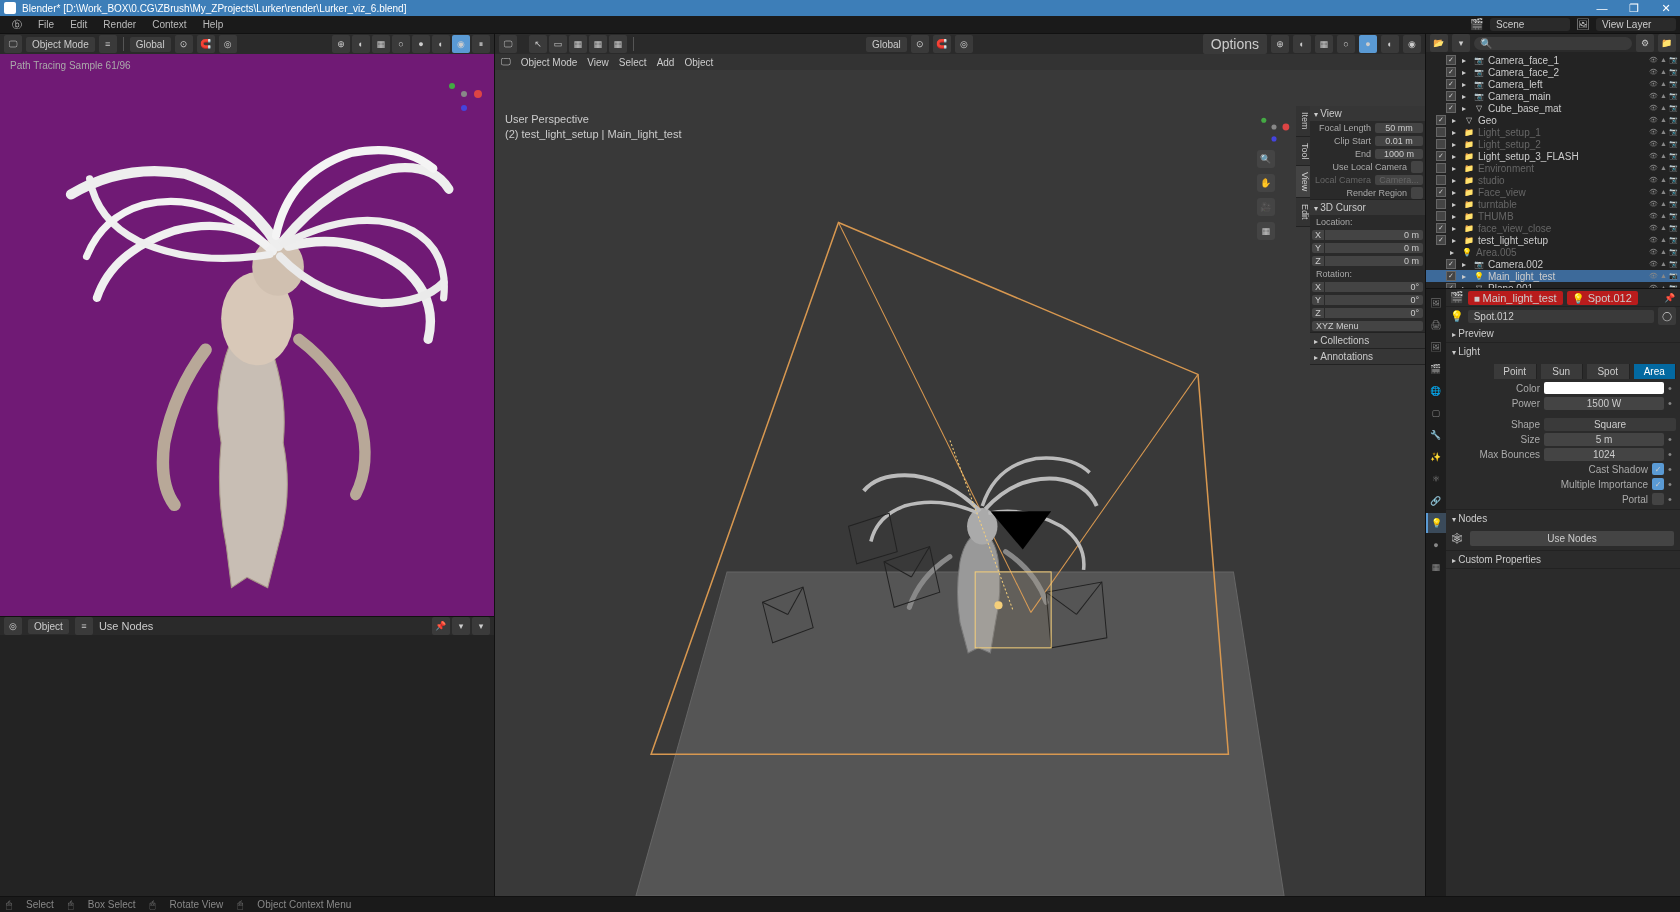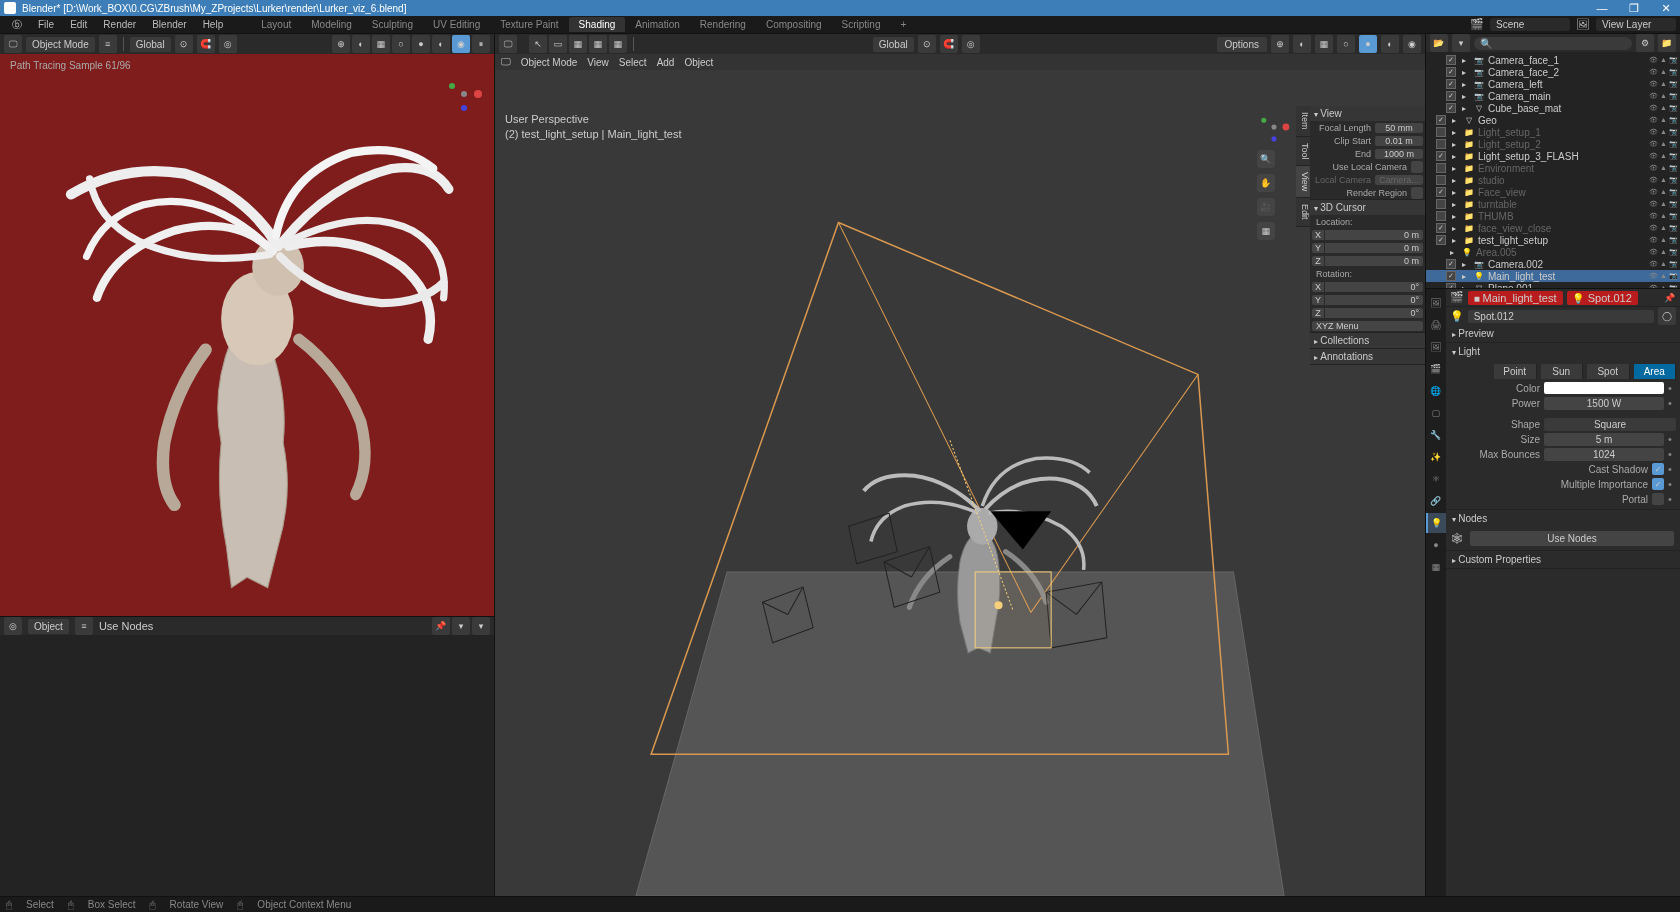--- a/index.html
+++ b/index.html
@@ -17,21 +17,21 @@
 .workspace-tab.add { color: #888; }
 .topright { margin-left: auto; display: flex; align-items: center; gap: 6px; }
 .topright .scene-box, .topright .layer-box { background: #2a2a2a; padding: 1px 6px; border-radius: 3px; font-size: 10px; min-width: 80px; }
 .main { flex: 1; display: flex; }
 .left-col { width: 495px; display: flex; flex-direction: column; border-right: 1px solid #111; }
 .viewport-header { height: 20px; background: #2a2a2a; display: flex; align-items: center; padding: 0 4px; gap: 4px; }
 .vh-btn { width: 18px; height: 18px; background: #3a3a3a; border-radius: 2px; display: flex; align-items: center; justify-content: center; font-size: 9px; cursor: pointer; }
 .vh-mode { background: #3a3a3a; padding: 2px 6px; border-radius: 2px; font-size: 10px; cursor: pointer; }
 .vh-sep { width: 1px; height: 14px; background: #555; margin: 0 2px; }
 .vh-right { margin-left: auto; display: flex; gap: 2px; }
-.render-view { flex: 1; background: #7f1d1d; position: relative; }
+.render-view { flex: 1; background: #701a75; position: relative; }
 .render-status { position: absolute; top: 6px; left: 10px; font-size: 10px; color: #aaa; }
 .render-placeholder { position: absolute; top: 70px; left: 40px; right: 40px; bottom: 20px; }
 .creature-svg { width: 100%; height: 100%; }
 .gizmo-wrap { position: absolute; top: 20px; right: 10px; width: 40px; height: 40px; }
 .shader-editor { height: 280px; background: #232323; border-top: 1px solid #111; display: flex; flex-direction: column; }
 .shader-header { height: 18px; background: #2a2a2a; display: flex; align-items: center; padding: 0 4px; gap: 6px; }
 .shader-body { flex: 1; background: #232323; }
 .center-col { flex: 1; display: flex; flex-direction: column; }
 .viewport3d { flex: 1; background: #393939; position: relative; overflow: hidden; }
 .vp3d-header { height: 20px; background: #2a2a2a; display: flex; align-items: center; padding: 0 4px; gap: 4px; }
@@ -91,55 +91,42 @@
 .np-check { width: 12px; height: 12px; background: #444; border-radius: 2px; }
 .np-row.axis { gap: 1px; }
 .np-axis-lbl { width: 12px; background: #444; font-size: 9px; text-align: center; border-radius: 2px 0 0 2px; }
 .np-axis-val { flex: 1; background: #444; font-size: 9px; text-align: right; padding-right: 4px; border-radius: 0 2px 2px 0; }
 .statusbar { height: 16px; background: #1a1a1a; border-top: 1px solid #111; display: flex; align-items: center; padding: 0 6px; gap: 14px; }
 .statusbar span { font-size: 10px; color: #888; }
 .use-nodes-btn { flex: 1; background: #444; text-align: center; padding: 2px 0; border-radius: 2px; font-size: 10px; cursor: pointer; margin: 2px; }
 .npanel-right-tabs { position: absolute; top: 36px; right: 0; width: 14px; display: flex; flex-direction: column; z-index: 4; }
 .nprt { background: #333; writing-mode: vertical-rl; padding: 6px 0; font-size: 9px; text-align: center; border-bottom: 1px solid #222; cursor: pointer; }
 .nprt.active { background: #444; }
-.options-btn { background: #3a3a3a; padding: 2px 8px; border-radius: 2px; font-size: 10px; cursor: pointer; }
+.options-btn { background: #3a3a3a; padding: 2px 8px; border-radius: 2px; font-size: 14px; cursor: pointer; }
 </style>
 </head>
 <body>
 
 <div class="titlebar">
   <div class="logo"></div>
   <div class="title">Blender* [D:\Work_BOX\0.CG\ZBrush\My_ZProjects\Lurker\render\Lurker_viz_6.blend]</div>
   <div class="winbtns">
     <div class="winbtn">—</div>
     <div class="winbtn">❐</div>
     <div class="winbtn">✕</div>
   </div>
 </div>
 
 <div class="menubar">
   <span class="menu-item">ⓑ</span>
   <span class="menu-item">File</span>
   <span class="menu-item">Edit</span>
   <span class="menu-item">Render</span>
-  <span class="menu-item">Blender</span>
+  <span class="menu-item">Context</span>
   <span class="menu-item">Help</span>
-  <div class="workspace-tabs" id="workspace-tabs">
-      <div class="workspace-tab">Layout</div>
-      <div class="workspace-tab">Modeling</div>
-      <div class="workspace-tab">Sculpting</div>
-      <div class="workspace-tab">UV Editing</div>
-      <div class="workspace-tab">Texture Paint</div>
-      <div class="workspace-tab active">Shading</div>
-      <div class="workspace-tab">Animation</div>
-      <div class="workspace-tab">Rendering</div>
-      <div class="workspace-tab">Compositing</div>
-      <div class="workspace-tab">Scripting</div>
-      <div class="workspace-tab add">+</div>
-    </div>
   <div class="topright">
     <span>🎬</span>
     <div class="scene-box">Scene</div>
     <span>🖼</span>
     <div class="layer-box">View Layer</div>
   </div>
 </div>
 
 <div class="main">
 

